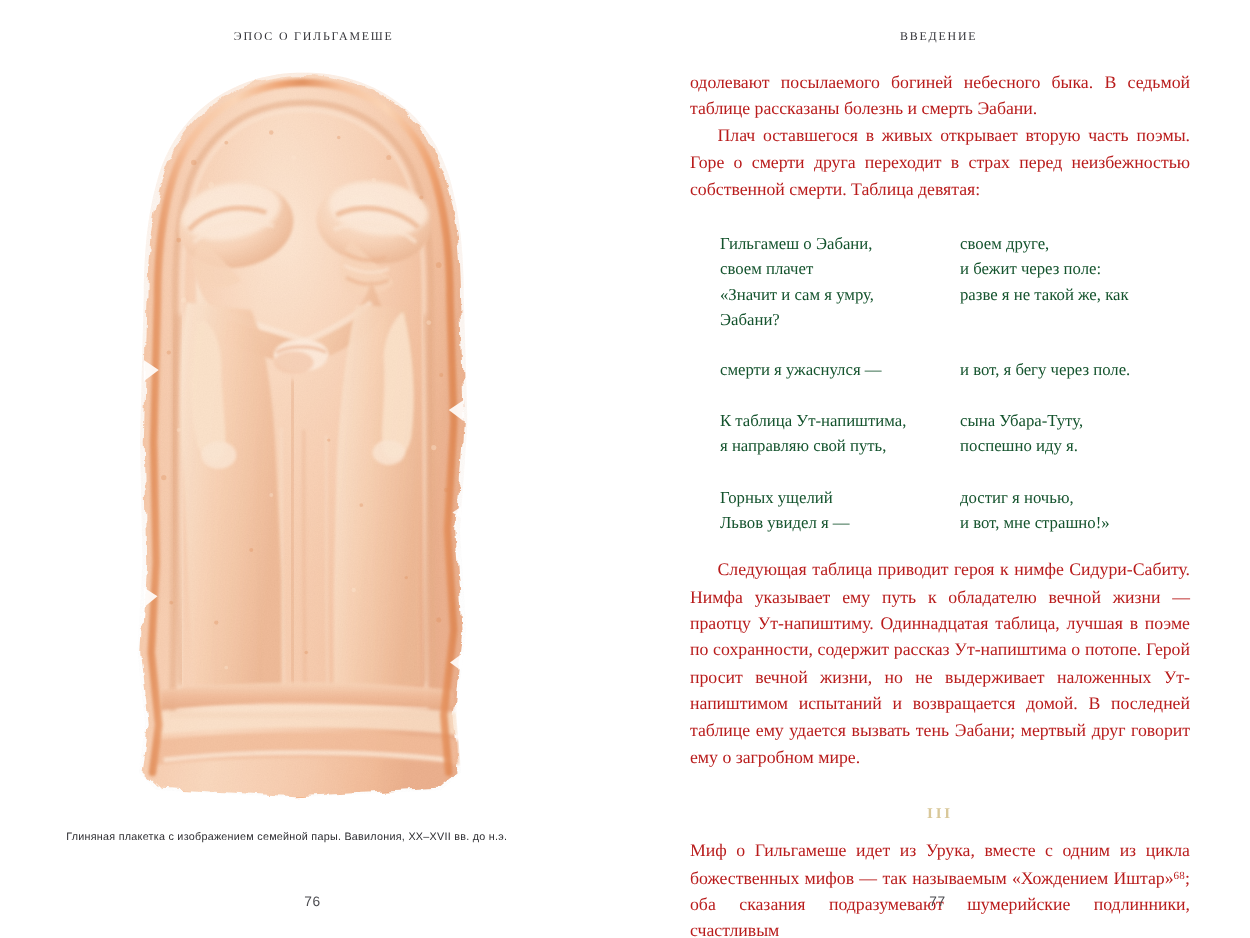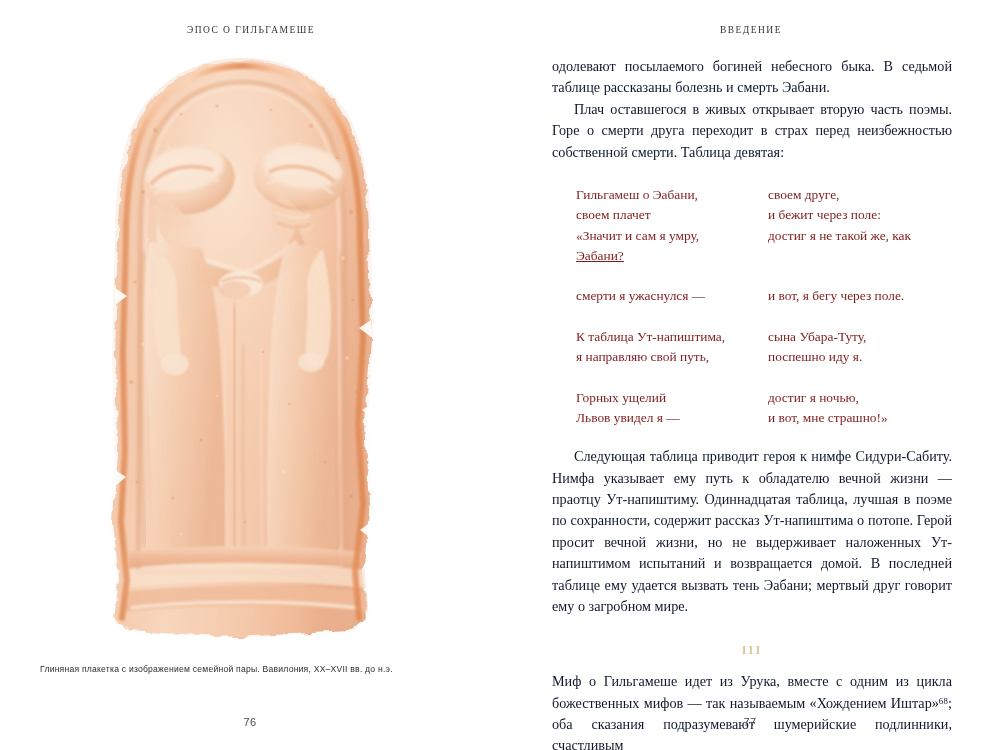--- a/index.html
+++ b/index.html
@@ -81,21 +81,21 @@
     width: 316px;
     height: 600px;
   }
 
   .plate-caption {
     position: absolute;
     left: 0;
     top: 612px;
     width: 500px;
     box-sizing: border-box;
-    padding: 0 40px;
+    padding: 0 53px;
     font-family: "Liberation Sans", "DejaVu Sans", sans-serif;
     font-size: 8.6px;
     line-height: 1.35;
     letter-spacing: 0.22px;
     color: #2d2d31;
     text-align: left;
     white-space: nowrap;
   }
 
   
@@ -106,42 +106,41 @@
     width: 400px;
   }
 
   p.body {
     margin: 0;
     font-size: 14.2px;
     line-height: 1.505;
     text-align: justify;
     text-justify: inter-word;
     hyphens: manual;
-    color: #0f172a;
+    color: #b91c1c;
   }
   p.body + p.body { margin-top: 0; }
   p.indent { text-indent: 1.55em; }
 
   
   .verse {
     margin: 22px 0 0 0;
     padding: 0 0 0 24px;
   }
   .stanza {
     margin: 0 0 20px 0;
   }
   .stanza:last-child { margin-bottom: 0; }
 
   .vline {
     position: relative;
     font-size: 13.4px;
     line-height: 1.52;
     white-space: nowrap;
-    color: #7f1d1d;
-    text-decoration: underline;
+    color: #14532d;
   }
   .vline .col-a {
     display: inline-block;
     width: 192px;
     vertical-align: top;
   }
   .vline .col-b {
     display: inline-block;
     vertical-align: top;
   }
@@ -469,21 +468,21 @@
       <div class="verse">
 
         <div class="stanza">
           <div class="vline">
             <span class="col-a">Гильгамеш о Эабани,</span><span class="col-b">своем друге,</span>
           </div>
           <div class="vline">
             <span class="col-a">своем плачет</span><span class="col-b">и бежит через поле:</span>
           </div>
           <div class="vline">
-            <span class="col-a">«Значит и сам я умру,</span><span class="col-b">достиг я не такой же, как</span>
+            <span class="col-a">«Значит и сам я умру,</span><span class="col-b">разве я не такой же, как</span>
           </div>
           <div class="vline hang">Эабани?</div>
         </div>
 
         <div class="stanza">
           <div class="vline">
             <span class="col-a">смерти я ужаснулся —</span><span class="col-b">и вот, я бегу через поле.</span>
           </div>
         </div>
 

